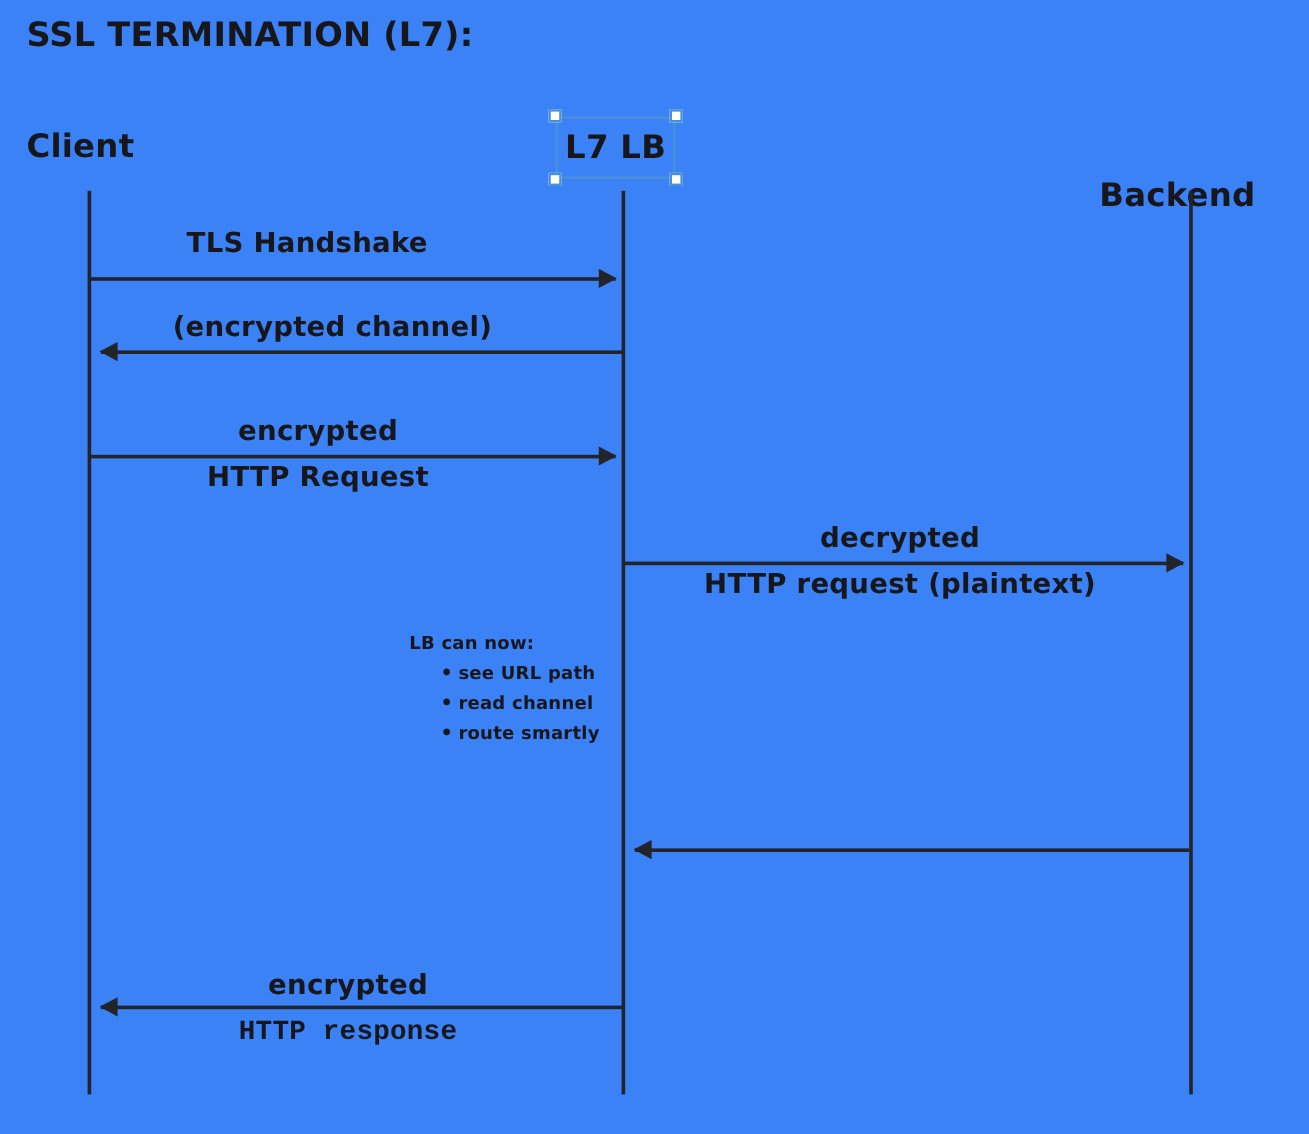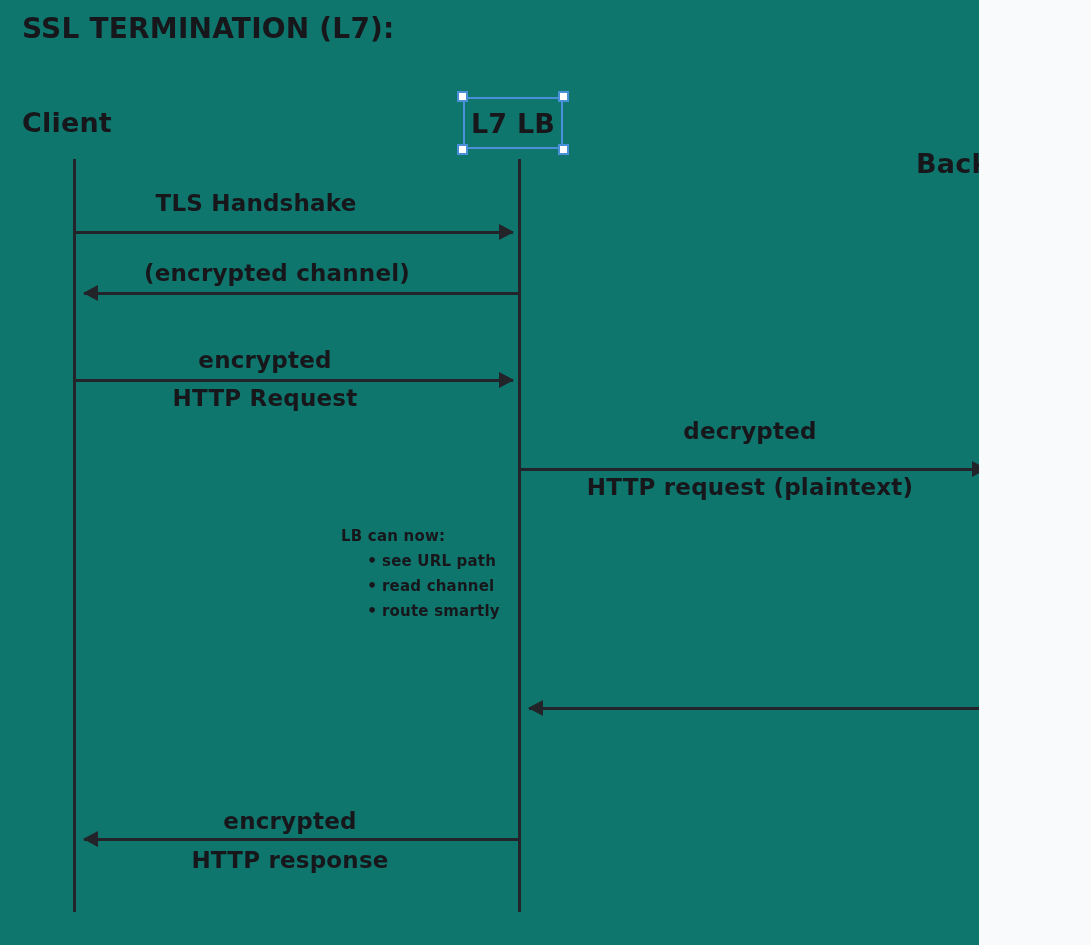--- a/index.html
+++ b/index.html
@@ -6,23 +6,23 @@
   html, body {
     margin: 0;
     padding: 0;
     background: #f9fafc;
   }
   body {
     font-family: "DejaVu Sans", sans-serif;
   }
   #canvas {
     position: relative;
-    width: 979px;
+    width: 1091px;
     height: 945px;
-    background: #0f766e;
+    background: #3b82f6;
     overflow: hidden;
   }
   .hand {
     font-family: "DejaVu Sans", sans-serif;
     color: #1b1b1f;
     font-weight: 700;
     letter-spacing: 0.2px;
   }
   
   #diagram-title {
@@ -209,21 +209,21 @@
     <div class="line"></div>
     <div class="head"></div>
   </div>
   <div class="msg-label above hand" style="left:265px; top:345px;">encrypted</div>
   <div class="msg-label below hand" style="left:265px; top:383px;">HTTP Request</div>
 
   <div class="msg to-right" style="left:520px; top:468px; width:466px;">
     <div class="line"></div>
     <div class="head"></div>
   </div>
-  <div class="msg-label above hand" style="left:750px; top:416px;">decrypted</div>
+  <div class="msg-label above hand" style="left:750px; top:434px;">decrypted</div>
   <div class="msg-label below hand" style="left:750px; top:472px;">HTTP request (plaintext)</div>
 
   <div id="lb-note" class="hand">
     <div>LB can now:</div>
     <ul>
       <li>see URL path</li>
       <li>read channel</li>
       <li>route smartly</li>
     </ul>
   </div>
@@ -231,15 +231,15 @@
   <div class="msg to-left" style="left:529px; top:707px; width:462px;">
     <div class="line"></div>
     <div class="head"></div>
   </div>
 
   <div class="msg to-left" style="left:84px; top:838px; width:435px;">
     <div class="line"></div>
     <div class="head"></div>
   </div>
   <div class="msg-label above hand" style="left:290px; top:806px;">encrypted</div>
-  <div class="msg-label below hand" style="left:290px; top:845px;">HTTP response</div>
+  <div class="msg-label below hand" style="left:290px; top:845px;font-family:Liberation Mono, monospace;">HTTP response</div>
 
 </div>
 
 </body></html>

